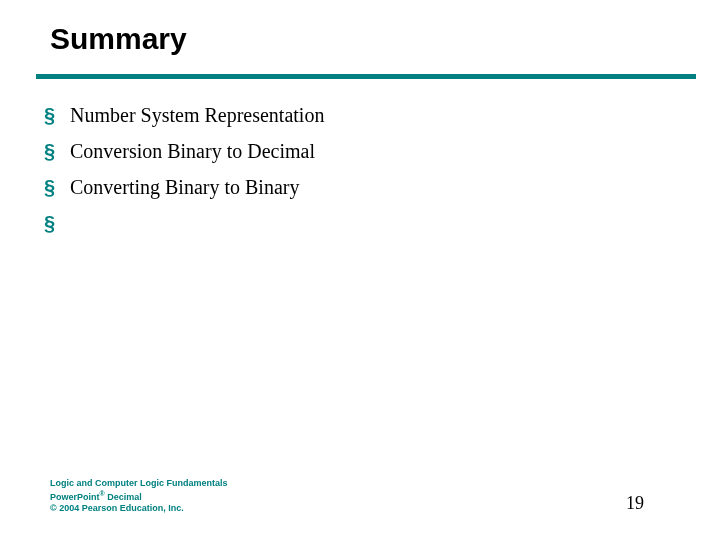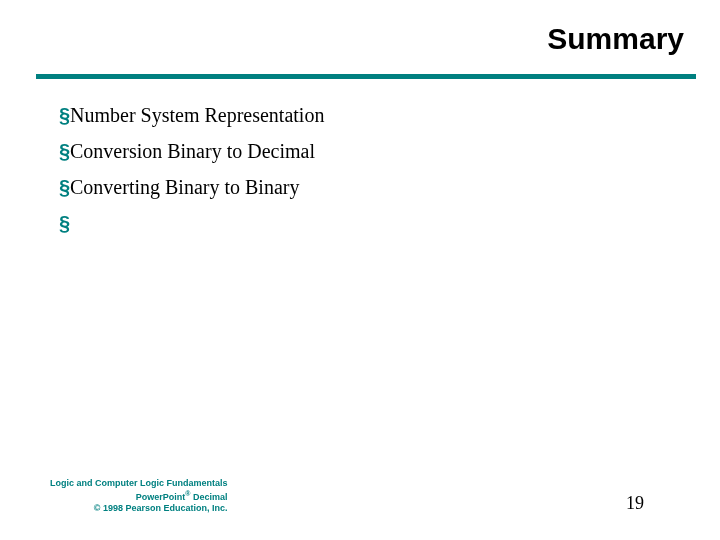--- a/index.html
+++ b/index.html
@@ -1,15 +1,15 @@
 <!DOCTYPE html>
 <html><head>
 <meta charset="utf-8">
 <style>
-  * { margin: 0; padding: 0; box-sizing: border-box; text-align: right; }
+  * { margin: 0; padding: 0; box-sizing: border-box; }
   html, body { width: 720px; height: 540px; }
   body {
     background: #ffffff;
     font-family: "Times New Roman", Times, serif;
     position: relative;
   }
   .slide {
     width: 720px;
     height: 540px;
     position: relative;
@@ -100,18 +100,18 @@
     <li>
       <span class="bullet-mark">§</span>
     </li>
   </ul>
 
   <div class="footer-left">
     <div>Logic and Computer Logic Fundamentals</div>
     <div>
       <span>PowerPoint</span><span class="r-mark">®</span><span> Decimal</span>
     </div>
-    <div>© 1998 Pearson Education, Inc.</div>
+    <div>© 2004 Pearson Education, Inc.</div>
   </div>
 
   <div class="page-num">19</div>
 
 </div>
 
 </body></html>

